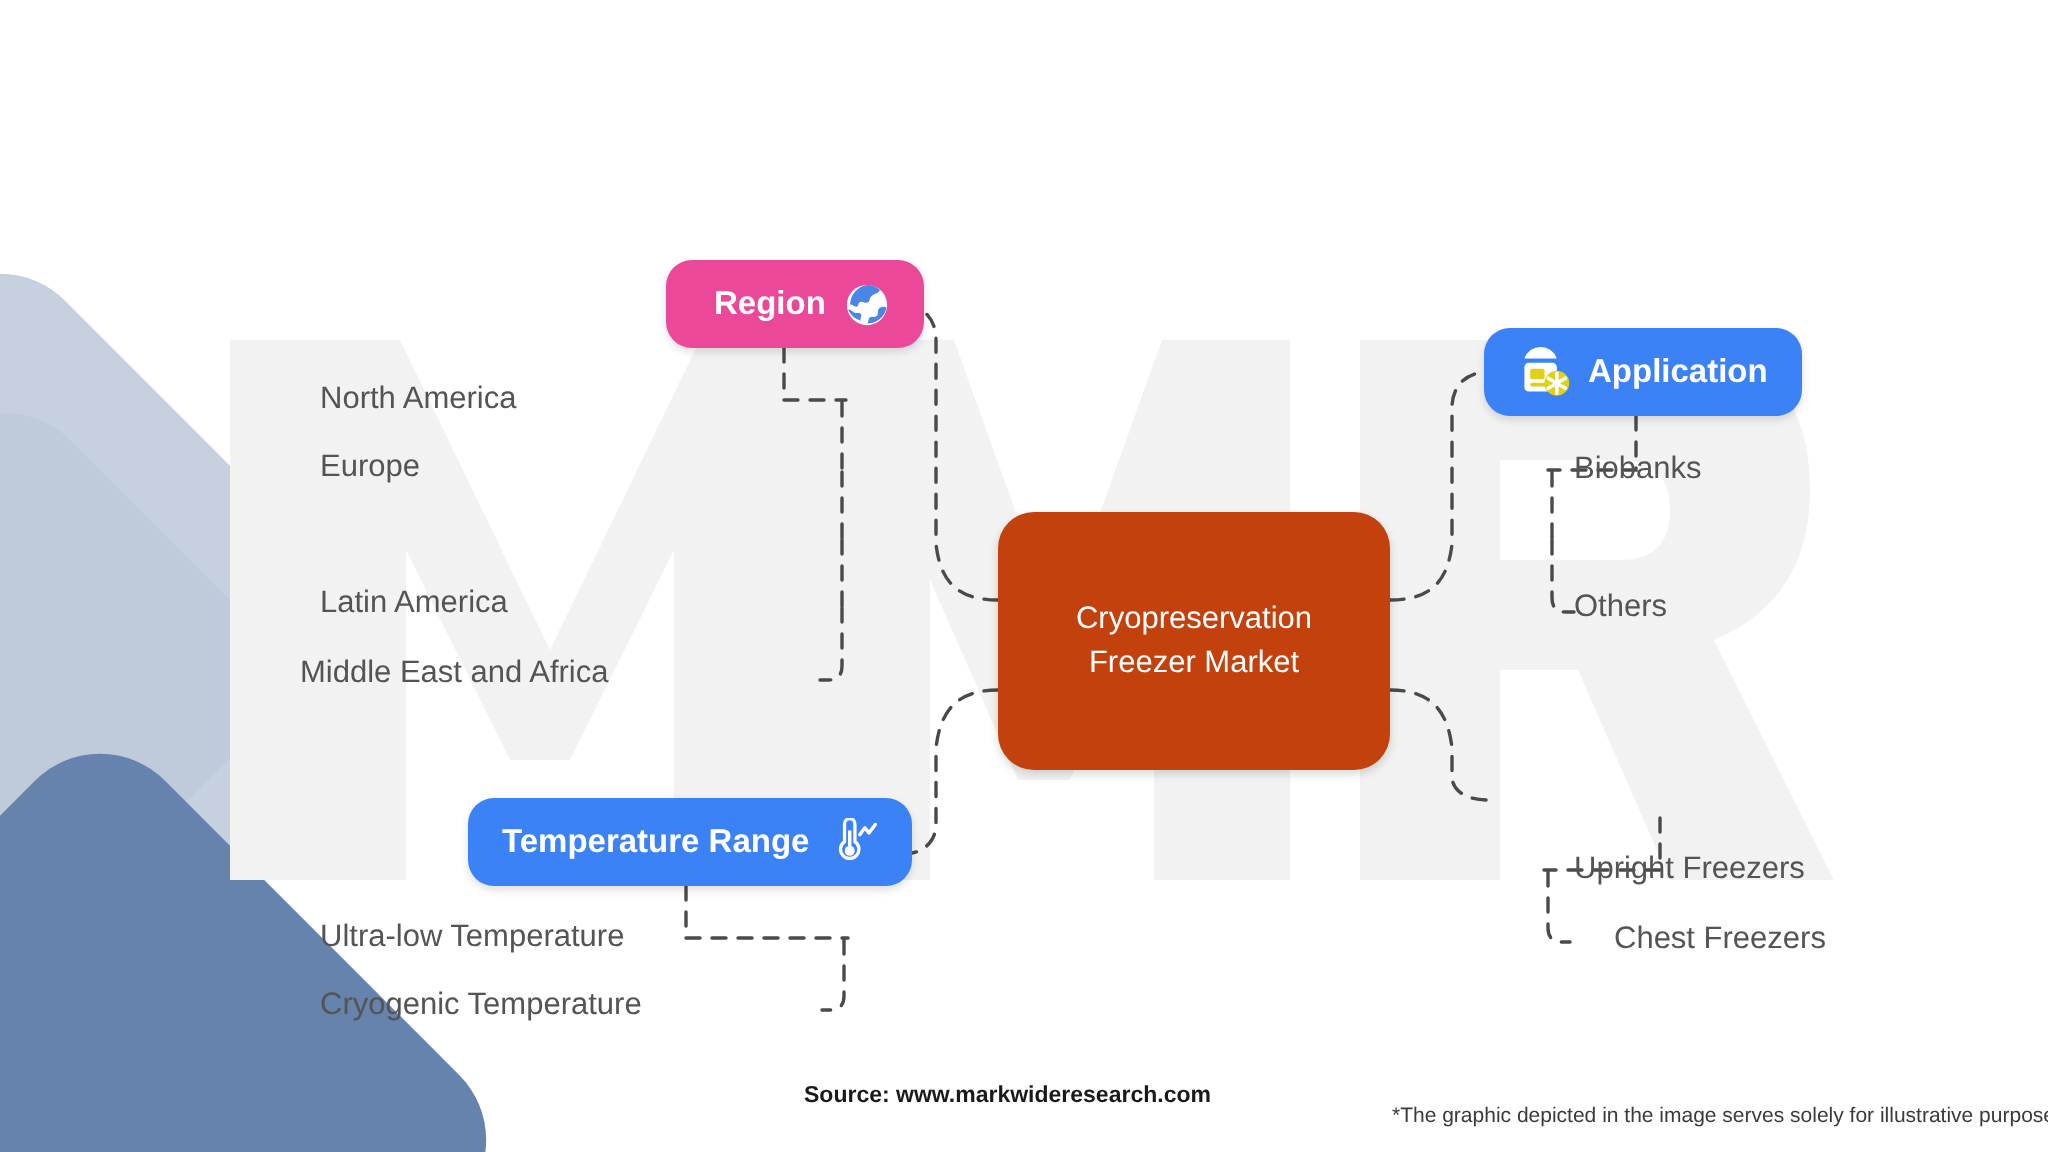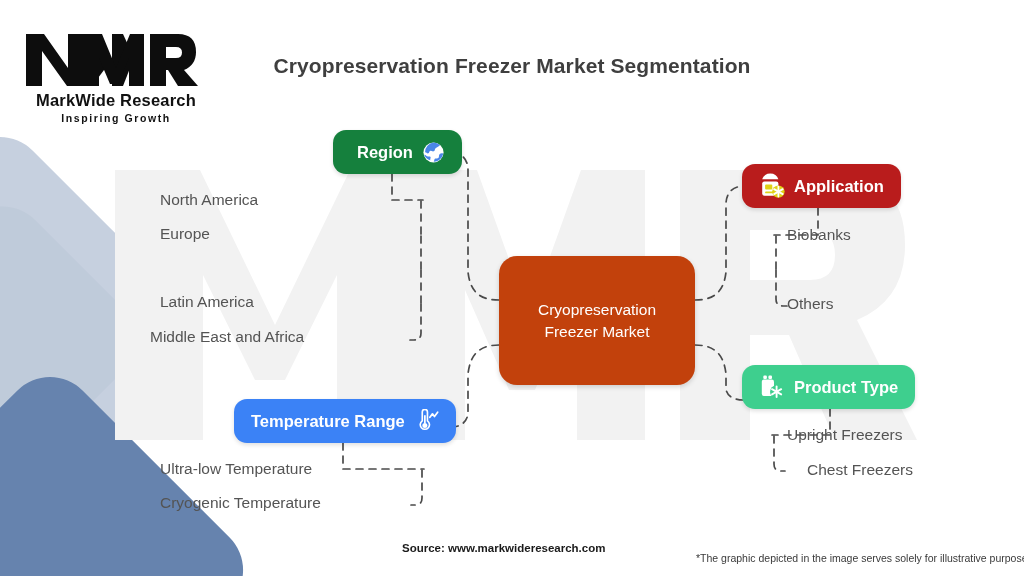--- a/index.html
+++ b/index.html
@@ -98,23 +98,23 @@
     height: 44px;
     padding: 0 17px;
     border-radius: 13px;
     color: #ffffff;
     font-size: 16.5px; font-weight: bold;
     white-space: nowrap;
     box-shadow: 0 2px 4px rgba(0,0,0,.13);
   }
   .pill svg { display: block; }
 
-  .pill-region      { left: 333px; top: 130px; background: #15803d; padding-left: 24px; }
+  .pill-region      { left: 333px; top: 130px; background: #ec4899; padding-left: 24px; }
   .pill-temp        { left: 234px; top: 399px; background: #3b82f6; }
-  .pill-application { left: 742px; top: 164px; background: #b91c1c; }
+  .pill-application { left: 742px; top: 164px; background: #3b82f6; }
   .pill-product     { left: 742px; top: 365px; background: #3ecf8e; }
 
   
   .leaf {
     position: absolute;
     font-size: 15.5px;
     color: #545454;
     white-space: nowrap;
   }
   .leaf-right { }
@@ -143,35 +143,21 @@
 
     <svg class="watermark" viewBox="0 0 820 320">
       <g fill="#f2f2f2">
         <path d="M10 30 L95 30 L170 185 L245 30 L300 30 L300 300 L232 300 L232 135 L180 240 L150 240 L98 135 L98 300 L10 300 Z"></path>
         <path d="M300 30 L372 30 L424 175 L476 30 L540 30 L540 300 L472 300 L472 150 L430 250 L404 250 L360 150 L360 300 L300 300 Z"></path>
         <path d="M575 30 L720 30 Q800 30 800 105 Q800 160 752 180 L812 300 L730 300 L684 195 L645 195 L645 300 L575 300 Z M645 90 L645 140 L705 140 Q730 140 730 115 Q730 90 705 90 Z"></path>
       </g>
     </svg>
   </div>
 
-  <div class="logo">
-    <svg class="logo-mark" width="176" height="62" viewBox="0 0 176 62">
-      <g fill="#0d0d0d">
-        <path d="M4 58 L4 6 L22 6 L46 40 L46 6 L62 6 L62 58 L45 58 L20 23 L20 58 Z"></path>
-        <path d="M62 6 L76 6 L88 34 L70 58 L62 58 Z"></path>
-        <path d="M90 6 L101 6 L112 30 L101 58 L90 58 Z"></path>
-        <path d="M66 6 L80 6 L94 40 L108 6 L122 6 L122 58 L107 58 L107 30 L96 56 L88 56 L77 30 L77 58 L66 58 Z"></path>
-        <path d="M128 6 L156 6 Q174 6 174 24 Q174 37 162 42 L176 58 L156 58 L146 42 L144 42 L144 58 L128 58 Z M144 19 L144 30 L154 30 Q160 30 160 24.5 Q160 19 154 19 Z"></path>
-      </g>
-    </svg>
-    <div class="logo-name">MarkWide Research</div>
-    <div class="logo-tag">Inspiring Growth</div>
-  </div>
-
-  <div class="title">Cryopreservation Freezer Market Segmentation</div>
+
 
   <svg class="connectors" viewBox="0 0 1024 576">
     <g fill="none" stroke="#4a4a4a" stroke-width="1.7" stroke-dasharray="7,6" stroke-linecap="round">
 
       <path d="M499 300 C 478 300, 470 290, 468 272 L468 170 C 468 158, 460 152, 450 152"></path>
 
       <path d="M499 345 C 478 345, 470 356, 468 374 L468 412 C 468 422, 460 427, 452 427"></path>
 
       <path d="M695 300 C 716 300, 724 290, 726 272 L726 204 C 726 192, 734 186, 744 186"></path>
 
@@ -237,37 +223,20 @@
         <g stroke="#ffffff" stroke-width="1.8" stroke-linecap="round">
           <path d="M19.4 13.6 V23.6"></path>
           <path d="M15.1 16.1 L23.7 21.1"></path>
           <path d="M15.1 21.1 L23.7 16.1"></path>
         </g>
       </svg>
     </span>
     <span>Application</span>
   </div>
 
-  <div class="pill pill-product">
-    <span>
-      <svg width="26" height="26" viewBox="0 0 26 26">
-        <rect x="4.3" y="1.6" width="3.6" height="3.4" rx="1.1" fill="#ffffff"></rect>
-        <rect x="9.4" y="1.6" width="3.6" height="3.4" rx="1.1" fill="#ffffff"></rect>
-        <rect x="2.8" y="5.6" width="12.2" height="16.4" rx="2.2" fill="#ffffff"></rect>
-        <circle cx="17.6" cy="17.8" r="6.6" fill="#3ecf8e"></circle>
-        <g stroke="#ffffff" stroke-width="1.9" stroke-linecap="round">
-          <path d="M17.6 12.5 V23.1"></path>
-          <path d="M13 15.2 L22.2 20.4"></path>
-          <path d="M13 20.4 L22.2 15.2"></path>
-        </g>
-        <circle cx="17.6" cy="17.8" r="1.8" fill="#ffffff"></circle>
-      </svg>
-    </span>
-    <span>Product Type</span>
-  </div>
 
   <div class="leaf leaf-right" style="left:160px; top:191px; width:250px;">North America</div>
   <div class="leaf leaf-right" style="left:160px; top:225px; width:250px;">Europe</div>
   <div class="leaf leaf-right" style="left:160px; top:293px; width:250px;">Latin America</div>
   <div class="leaf leaf-right" style="left:150px; top:328px; width:256px;">Middle East and Africa</div>
 
   <div class="leaf leaf-right" style="left:160px; top:460px; width:250px;">Ultra-low Temperature</div>
   <div class="leaf leaf-right" style="left:160px; top:494px; width:248px;">Cryogenic Temperature</div>
 
   <div class="leaf" style="left:787px; top:226px;">Biobanks</div>

